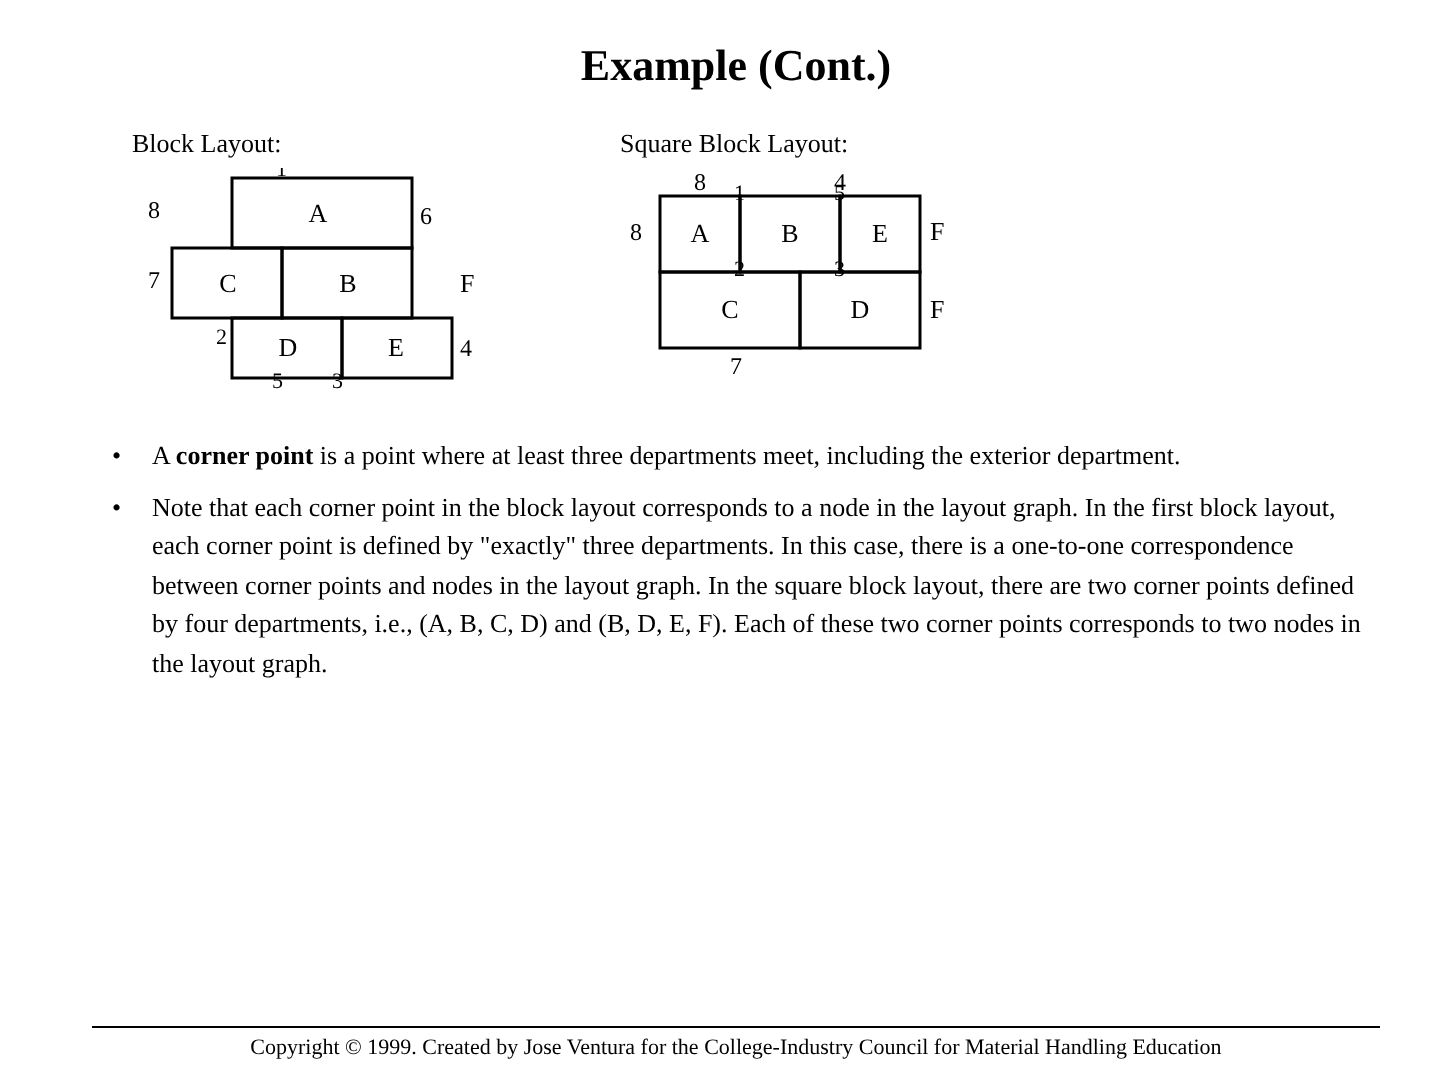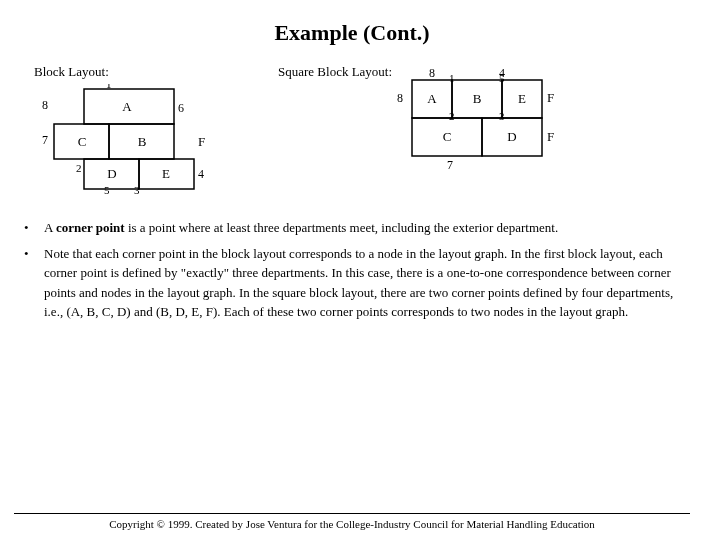--- a/index.html
+++ b/index.html
@@ -8,21 +8,21 @@
       height: 540px;
       background: #fff;
       font-family: 'Times New Roman', Times, serif;
       font-size: 14px;
       color: #000;
       overflow: hidden;
     }
     .page {
       width: 720px;
       height: 540px;
-      padding: 20px 30px 10px 14px;
+      padding: 20px 30px 10px 46px;
       display: flex;
       flex-direction: column;
     }
     .title {
       text-align: center;
       font-size: 22px;
       font-weight: bold;
       margin-bottom: 18px;
     }
     .diagrams-row {
@@ -38,21 +38,21 @@
       align-items: flex-start;
       margin-left: 20px;
     }
     .block-layout-label {
       font-size: 13px;
       margin-bottom: 4px;
     }
     
     .square-layout-section {
       display: flex;
-      flex-direction: row;
+      flex-direction: column;
       align-items: flex-start;
       margin-left: 20px;
     }
     .square-layout-label {
       font-size: 13px;
       text-align: left;
       margin-bottom: 2px;
     }
     .bullets-section {
       margin-top: 4px;

